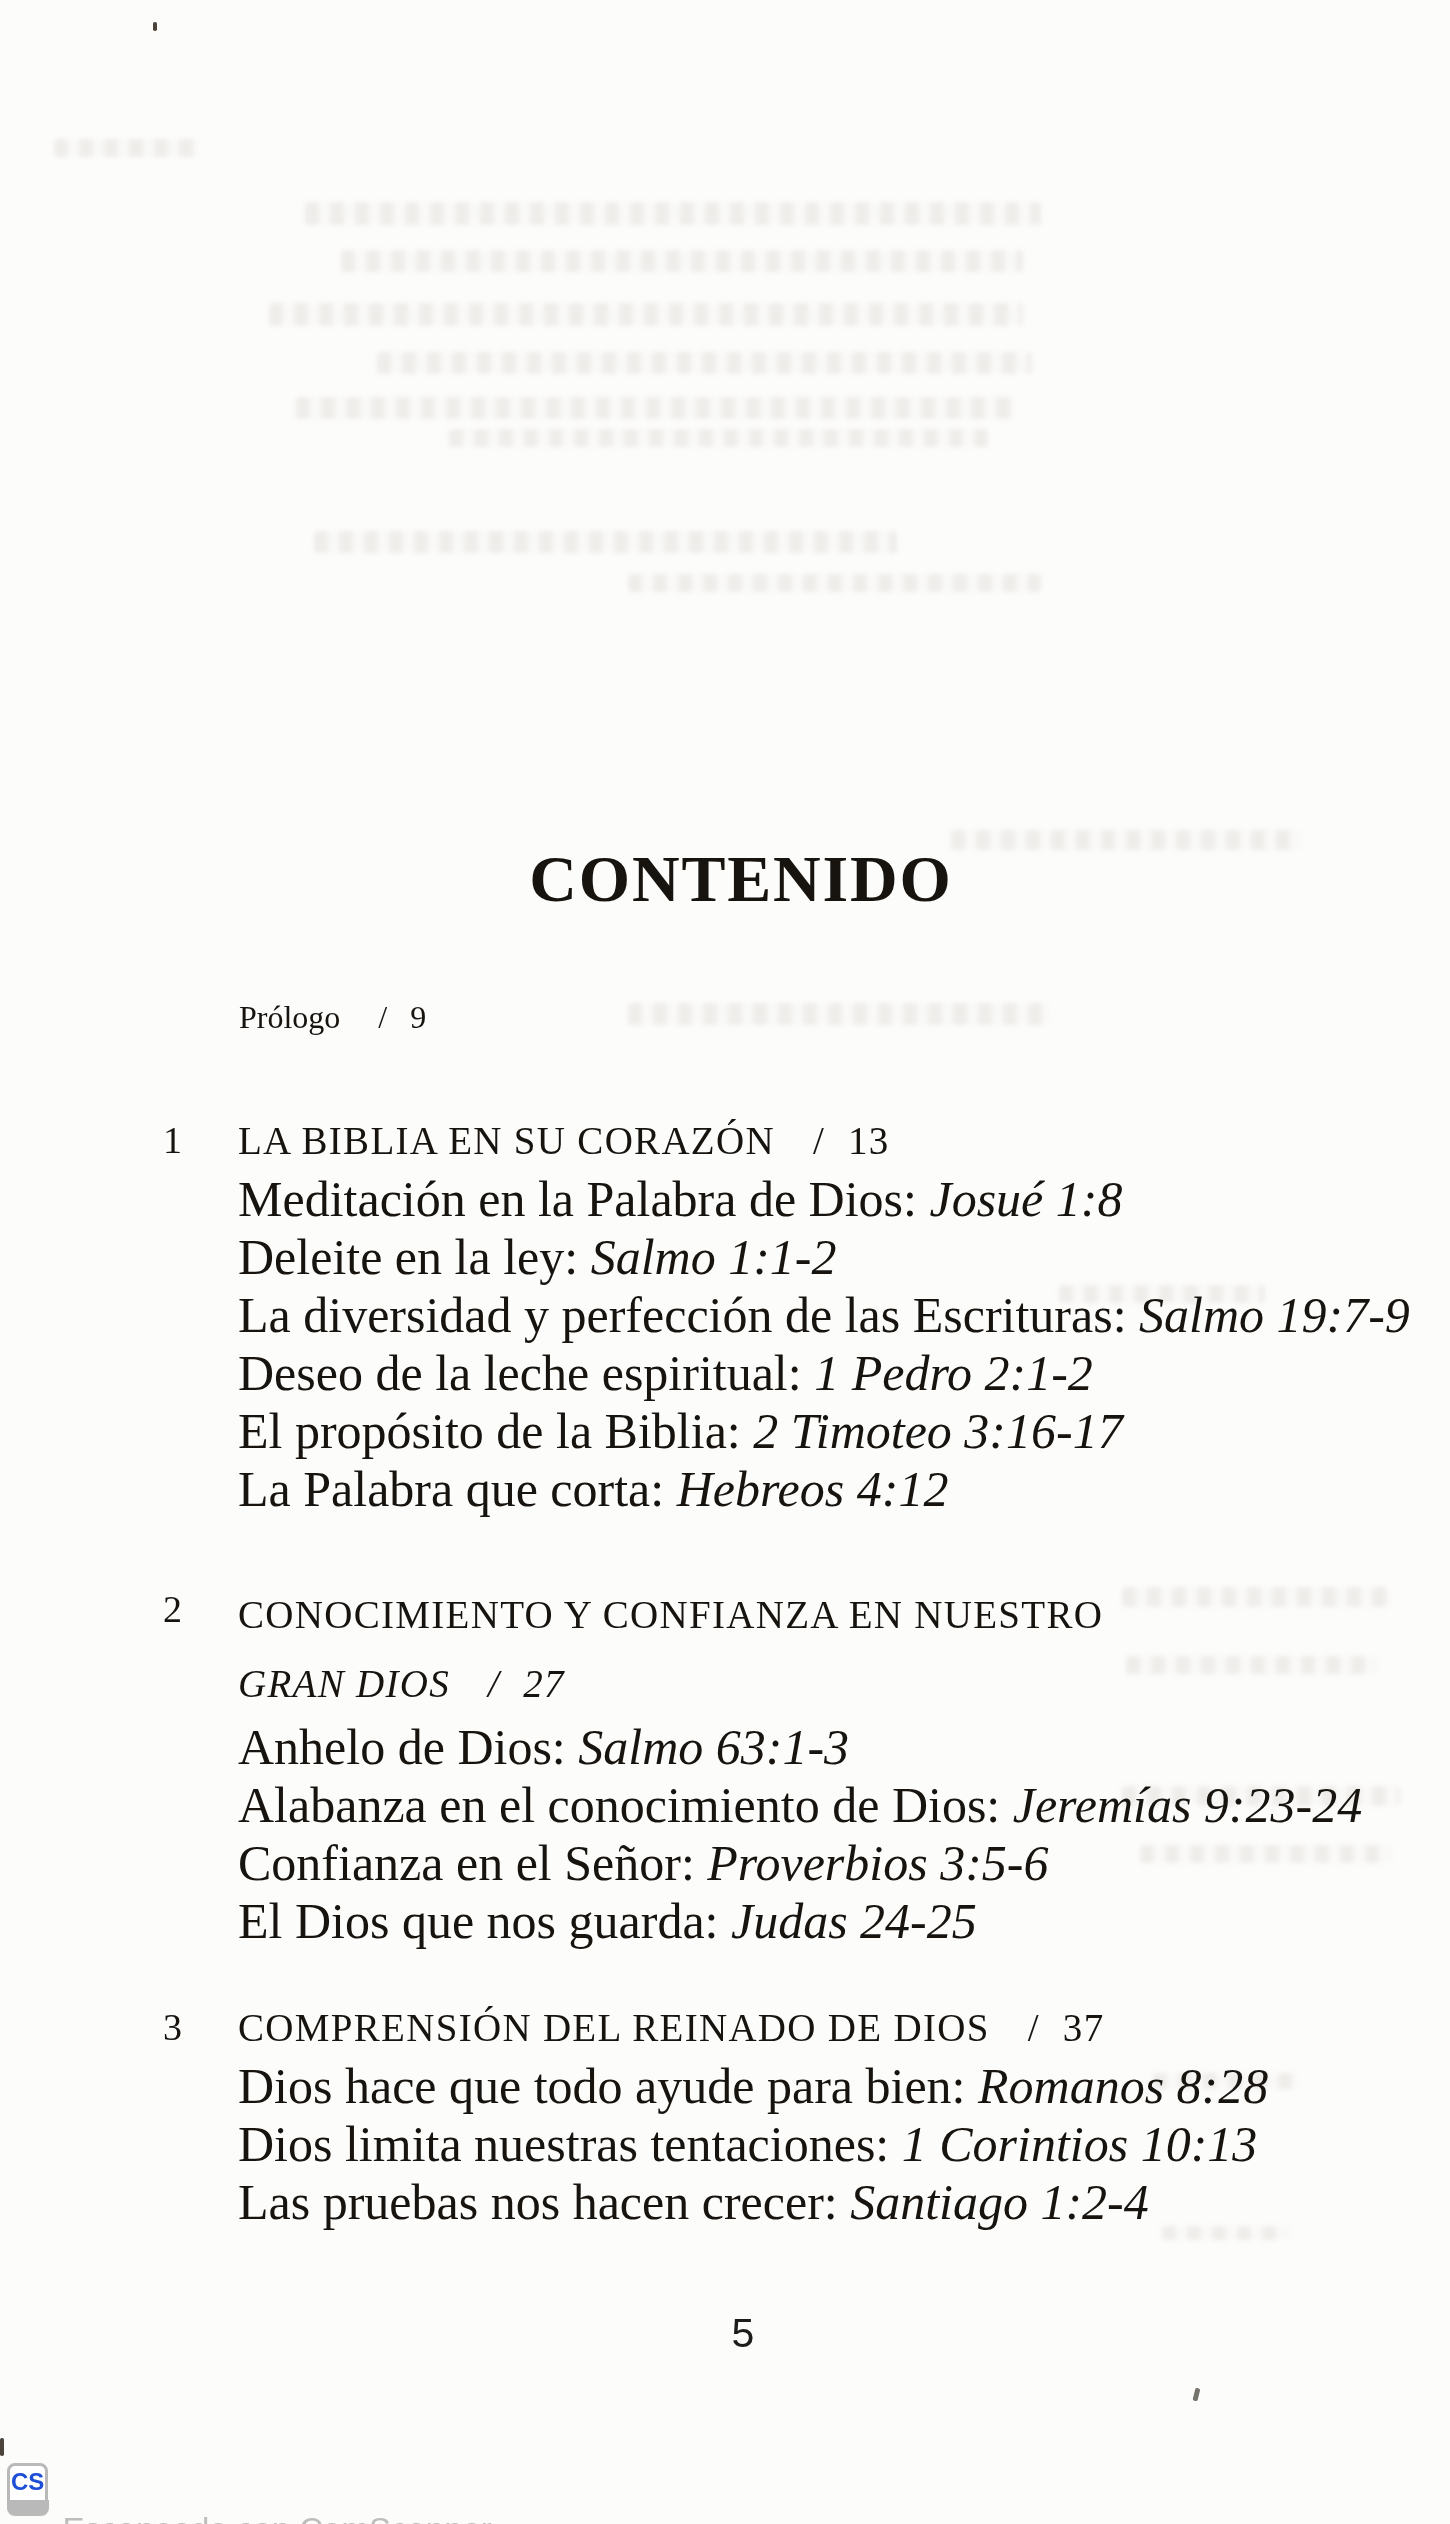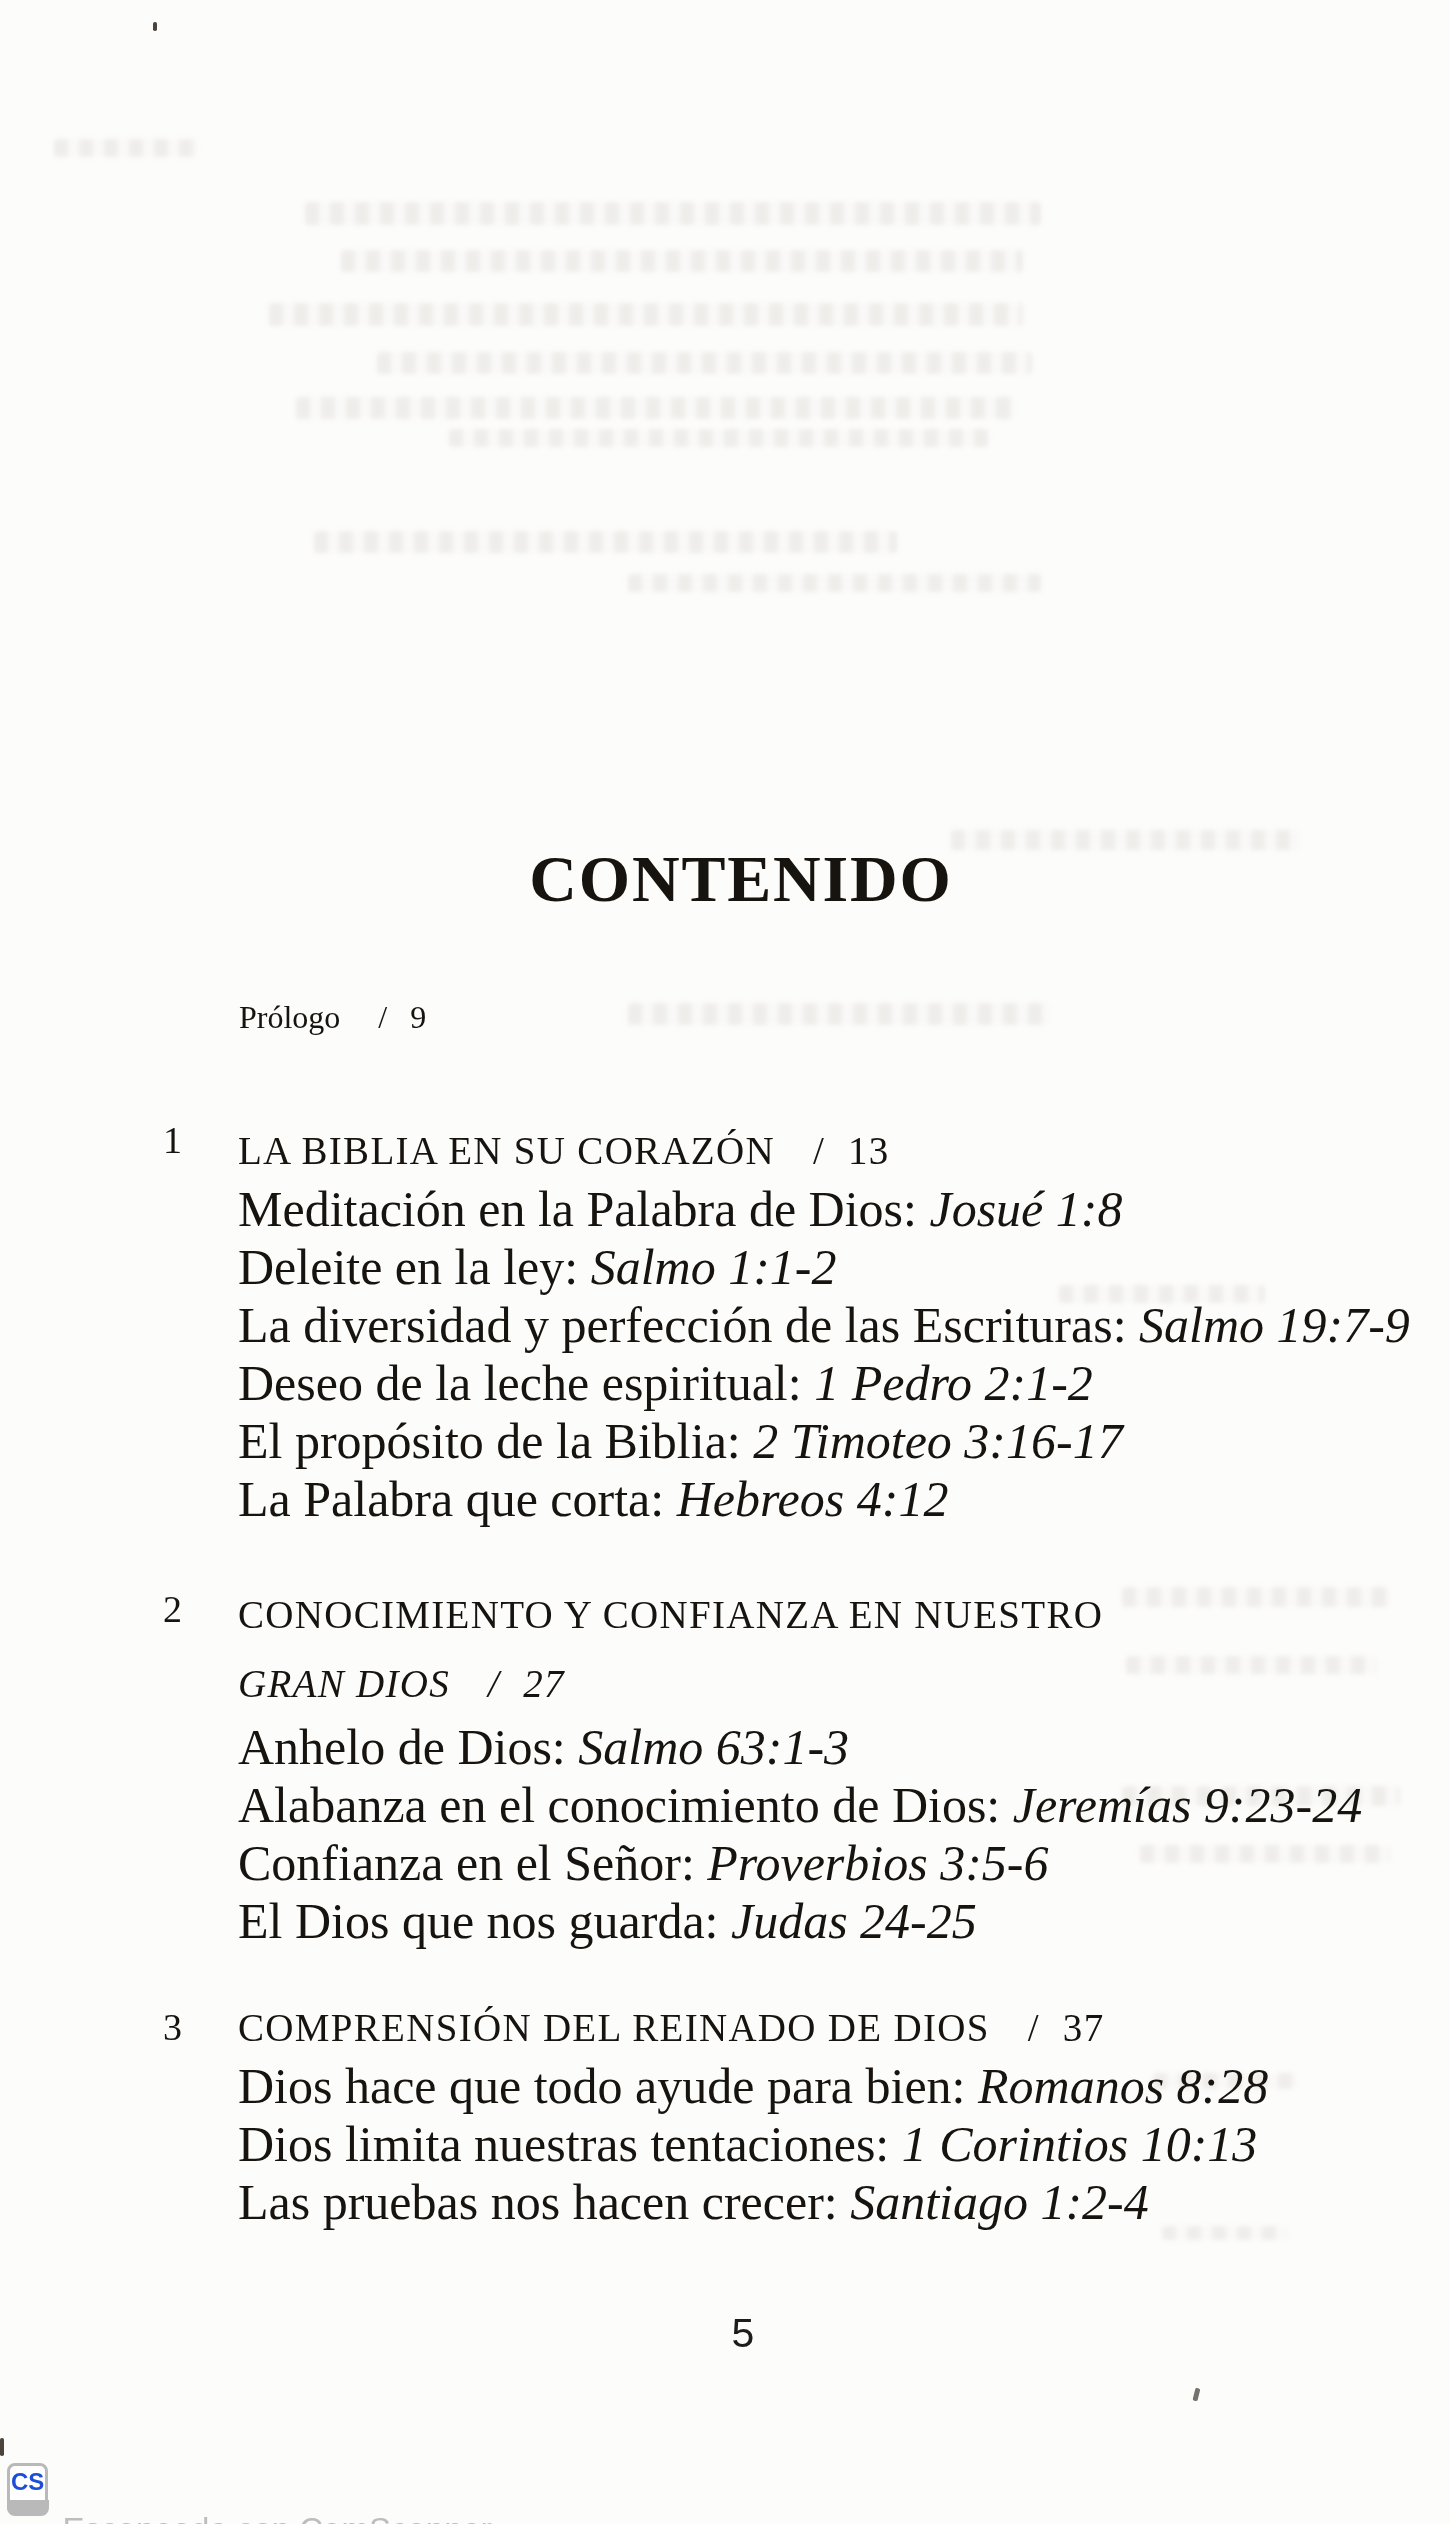--- a/index.html
+++ b/index.html
@@ -114,21 +114,21 @@
 <h1 class="book-title">CONTENIDO</h1>
 
 <div class="prologue">
   <span>Prólogo</span><span class="sep">/</span><span>9</span>
 </div>
 
 <div id="chapters">
     <div class="chapter" style="top: 1111px;">
       <div class="ch-num">1</div>
       <div class="ch-body">
-        <div class="ch-head-line" style="line-height: 59px; margin-top: 10px;">LA BIBLIA EN SU CORAZÓN<span class="sep">/</span><span>13</span></div>
+        <div class="ch-head-line" style="line-height: 59px;">LA BIBLIA EN SU CORAZÓN<span class="sep">/</span><span>13</span></div>
         <div class="entry"><span>Meditación en la Palabra de Dios: </span><span class="ref">Josué 1:8</span></div>
         <div class="entry"><span>Deleite en la ley: </span><span class="ref">Salmo 1:1-2</span></div>
         <div class="entry"><span>La diversidad y perfección de las Escrituras: </span><span class="ref">Salmo 19:7-9</span></div>
         <div class="entry"><span>Deseo de la leche espiritual: </span><span class="ref">1 Pedro 2:1-2</span></div>
         <div class="entry"><span>El propósito de la Biblia: </span><span class="ref">2 Timoteo 3:16-17</span></div>
         <div class="entry"><span>La Palabra que corta: </span><span class="ref">Hebreos 4:12</span></div>
       </div>
     </div>
     <div class="chapter" style="top: 1580px;">
       <div class="ch-num">2</div>

